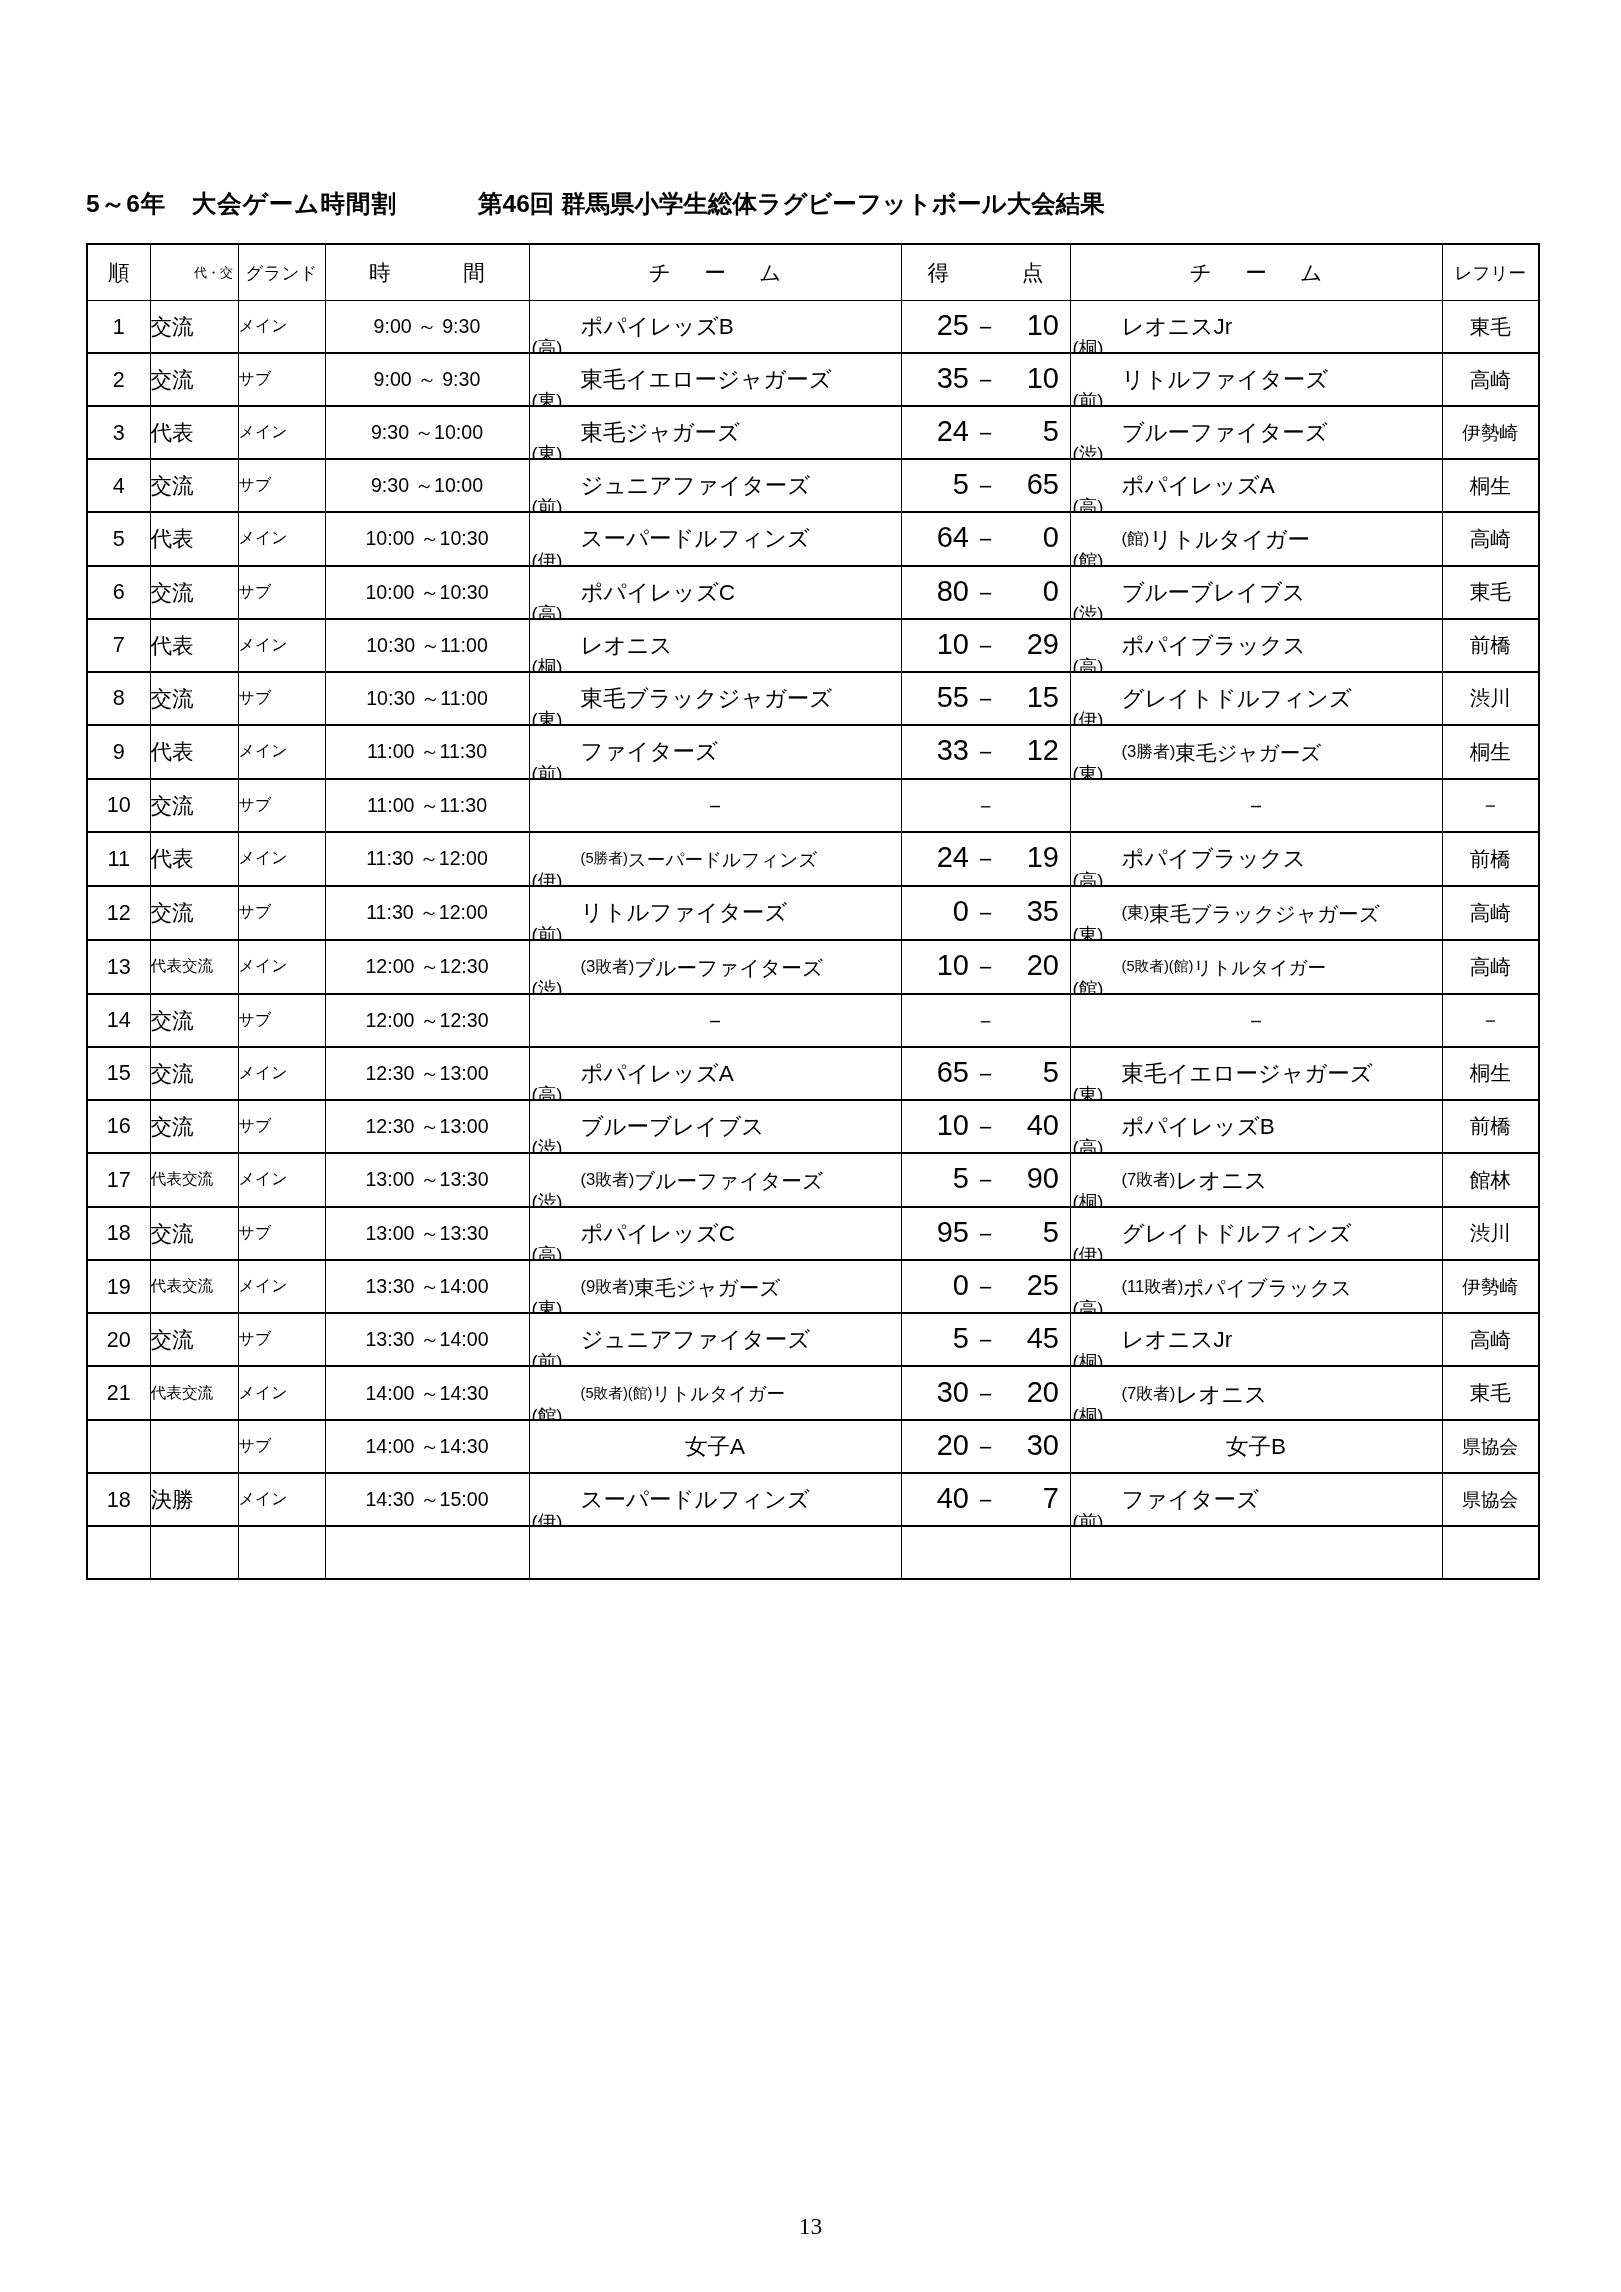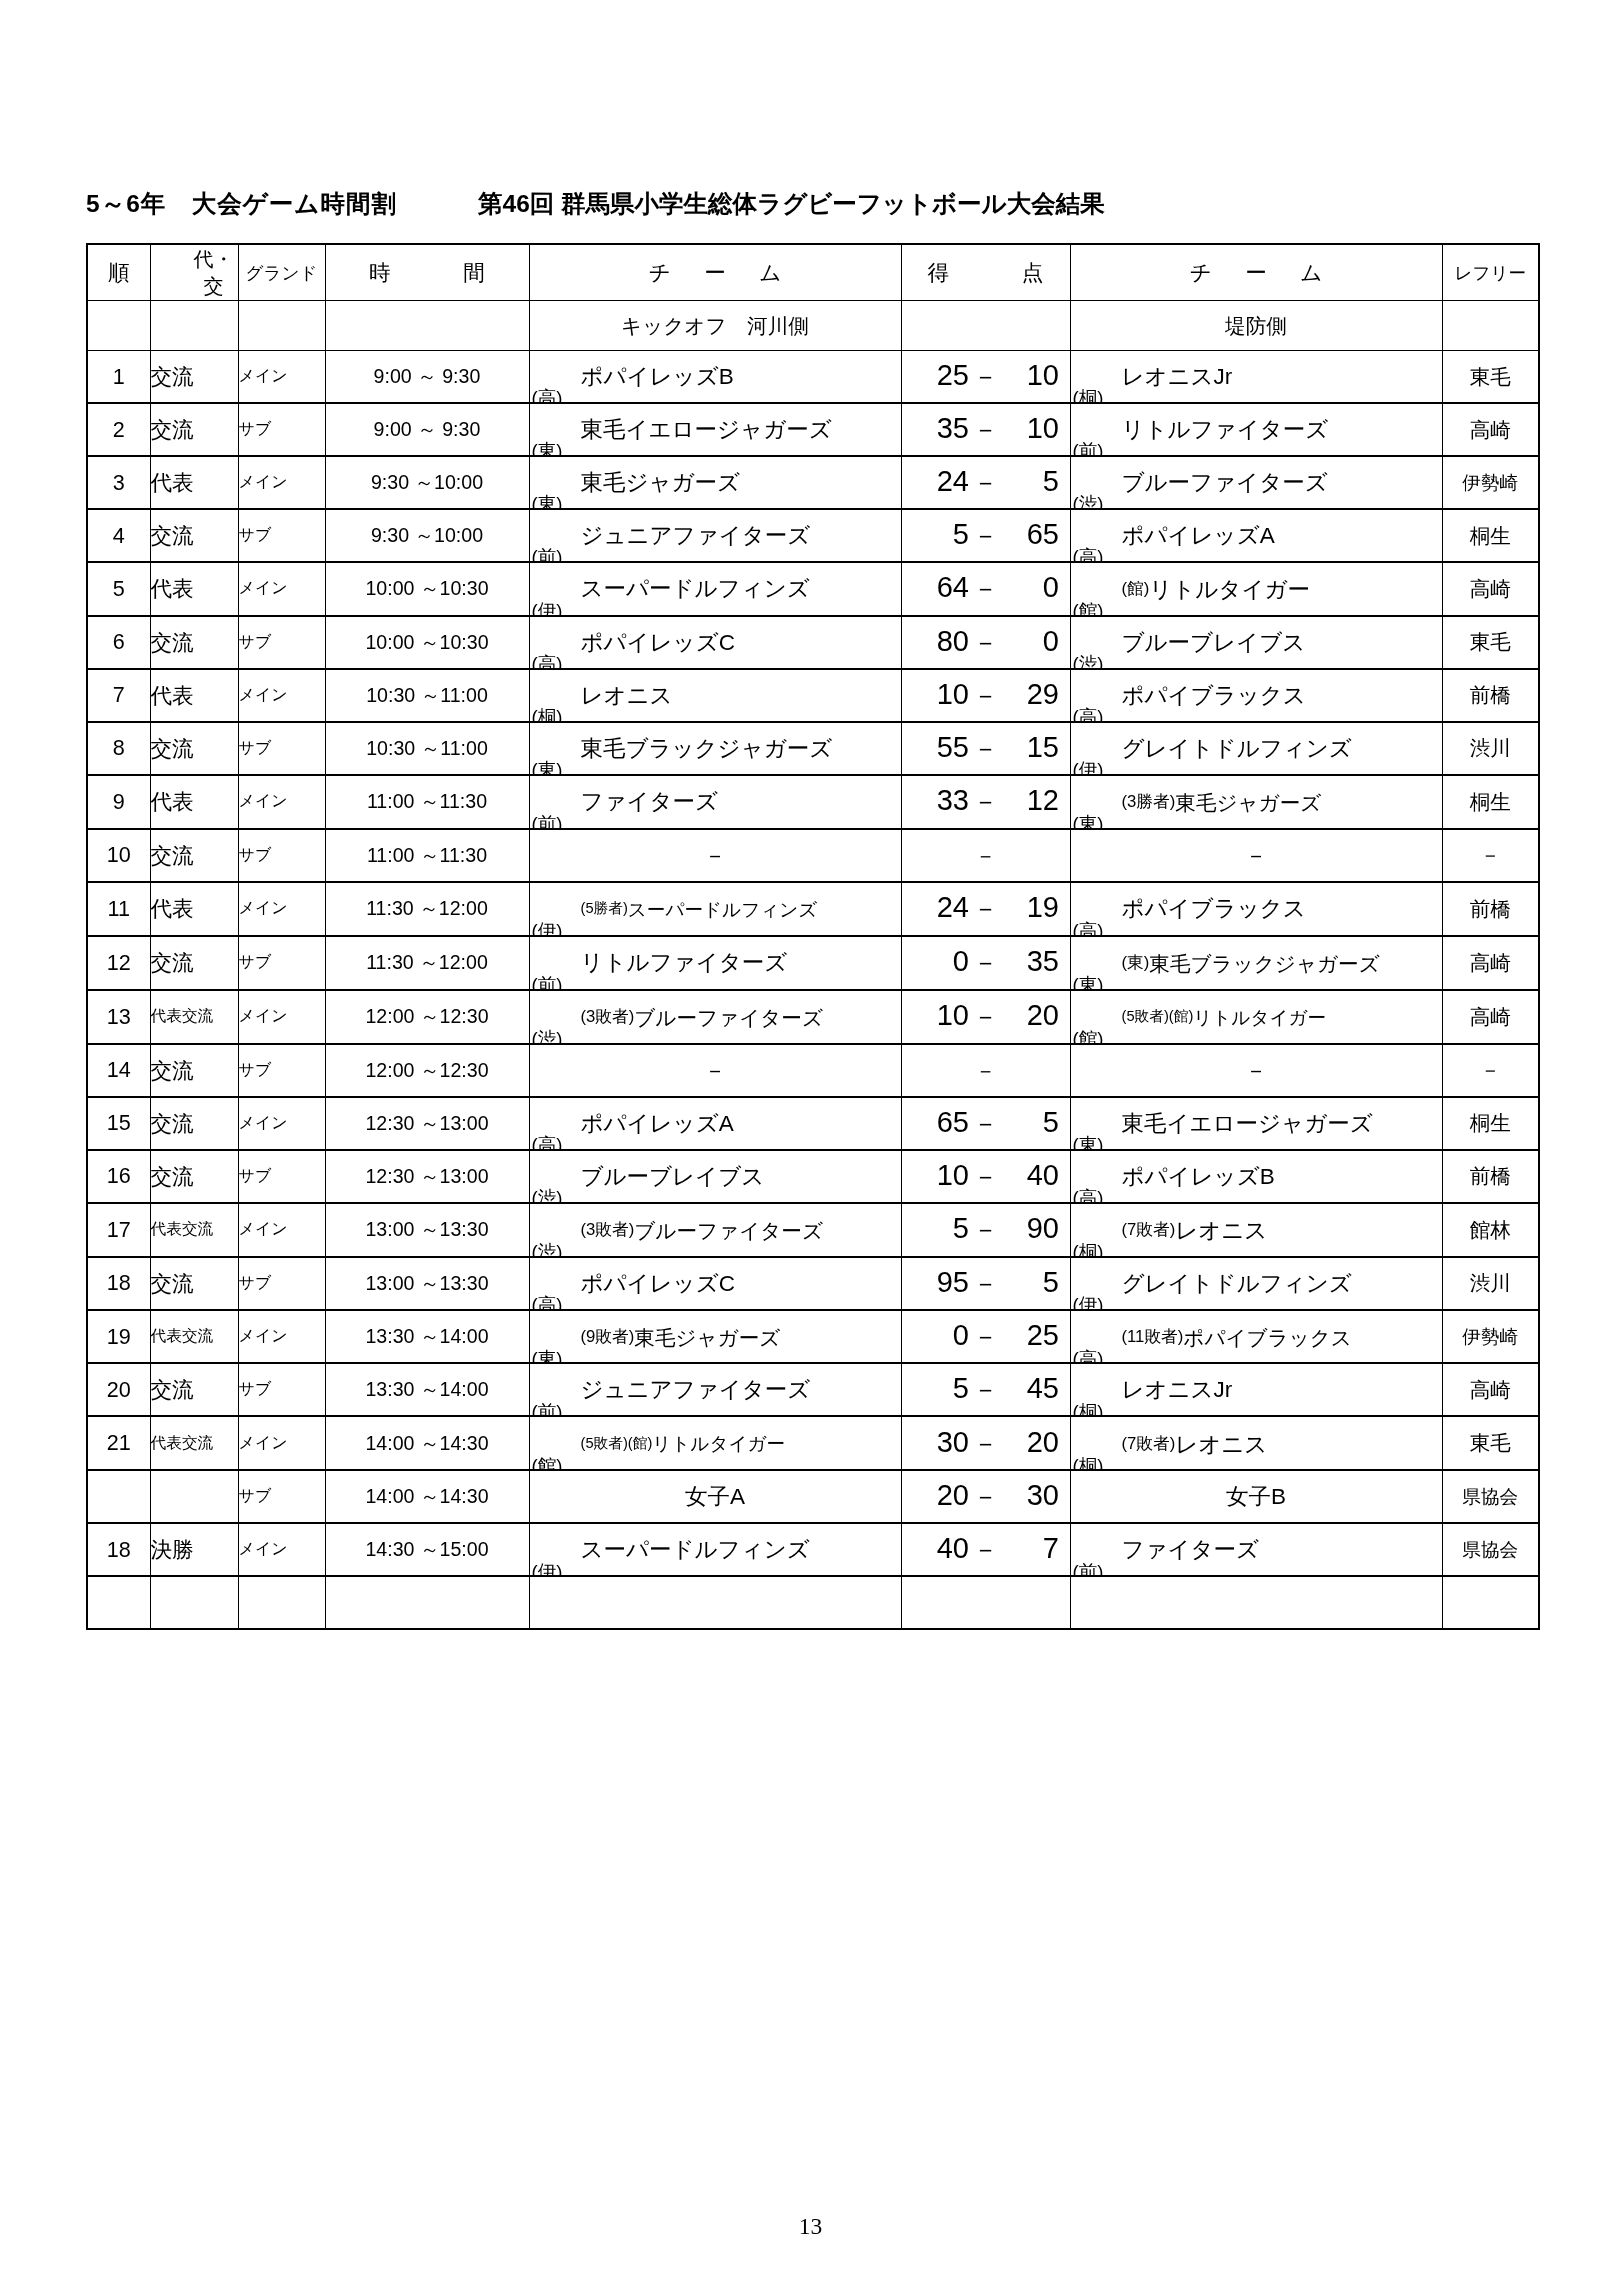--- a/index.html
+++ b/index.html
@@ -84,21 +84,21 @@
   col.c-ref     { width: 97px; }
 
   .hdr-row td {
     height: 55px;
     text-align: center;
     font-size: 21.6px;
     border-bottom: 2px solid #000;
   }
   .hdr-row td.spaced { letter-spacing: 13.7px; text-indent: 13.7px; }
   .hdr-row td.spaced-wide { letter-spacing: 25.5px; text-indent: 25.5px; }
-  .hdr-row td.small { font-size: 20px; letter-spacing: 0; padding-left: 39px; }
+  .hdr-row td.small { font-size: 13px; letter-spacing: 0; padding-left: 39px; }
   .hdr-row td.tiny { font-size: 17.6px; letter-spacing: 0; }
 
   .sub-row td {
     height: 49px;
     text-align: center;
     font-size: 20.6px;
     border-bottom: 2px solid #000;
   }
 
   tr.data td { height: 51px; border-bottom: 2px solid #000; }
@@ -197,30 +197,20 @@
         <tr class="hdr-row">
           <td>順</td>
           <td class="small">代・交</td>
           <td class="tiny">グランド</td>
           <td class="spaced-wide">時　間</td>
           <td class="spaced">チ ー ム</td>
           <td class="spaced-wide">得　点</td>
           <td class="spaced">チ ー ム</td>
           <td class="tiny">レフリー</td>
         </tr>
-        <tr class="sub-row">
-          <td></td>
-          <td></td>
-          <td></td>
-          <td></td>
-          <td>キックオフ　河川側</td>
-          <td></td>
-          <td>堤防側</td>
-          <td></td>
-        </tr>
       <tr class="data">
             <td class="no">1</td>
             <td class="kind">交流</td>
             <td class="ground">メイン</td>
             <td class="time">9:00 ～ 9:30</td>
             <td class="team">
               <span class="pfx">(高)</span>
               <span class="body"><span class="tname">ポパイレッズB</span></span>
             </td>
             <td class="score"><span class="lv">25</span><span class="sep">－</span><span class="rv">10</span></td>

